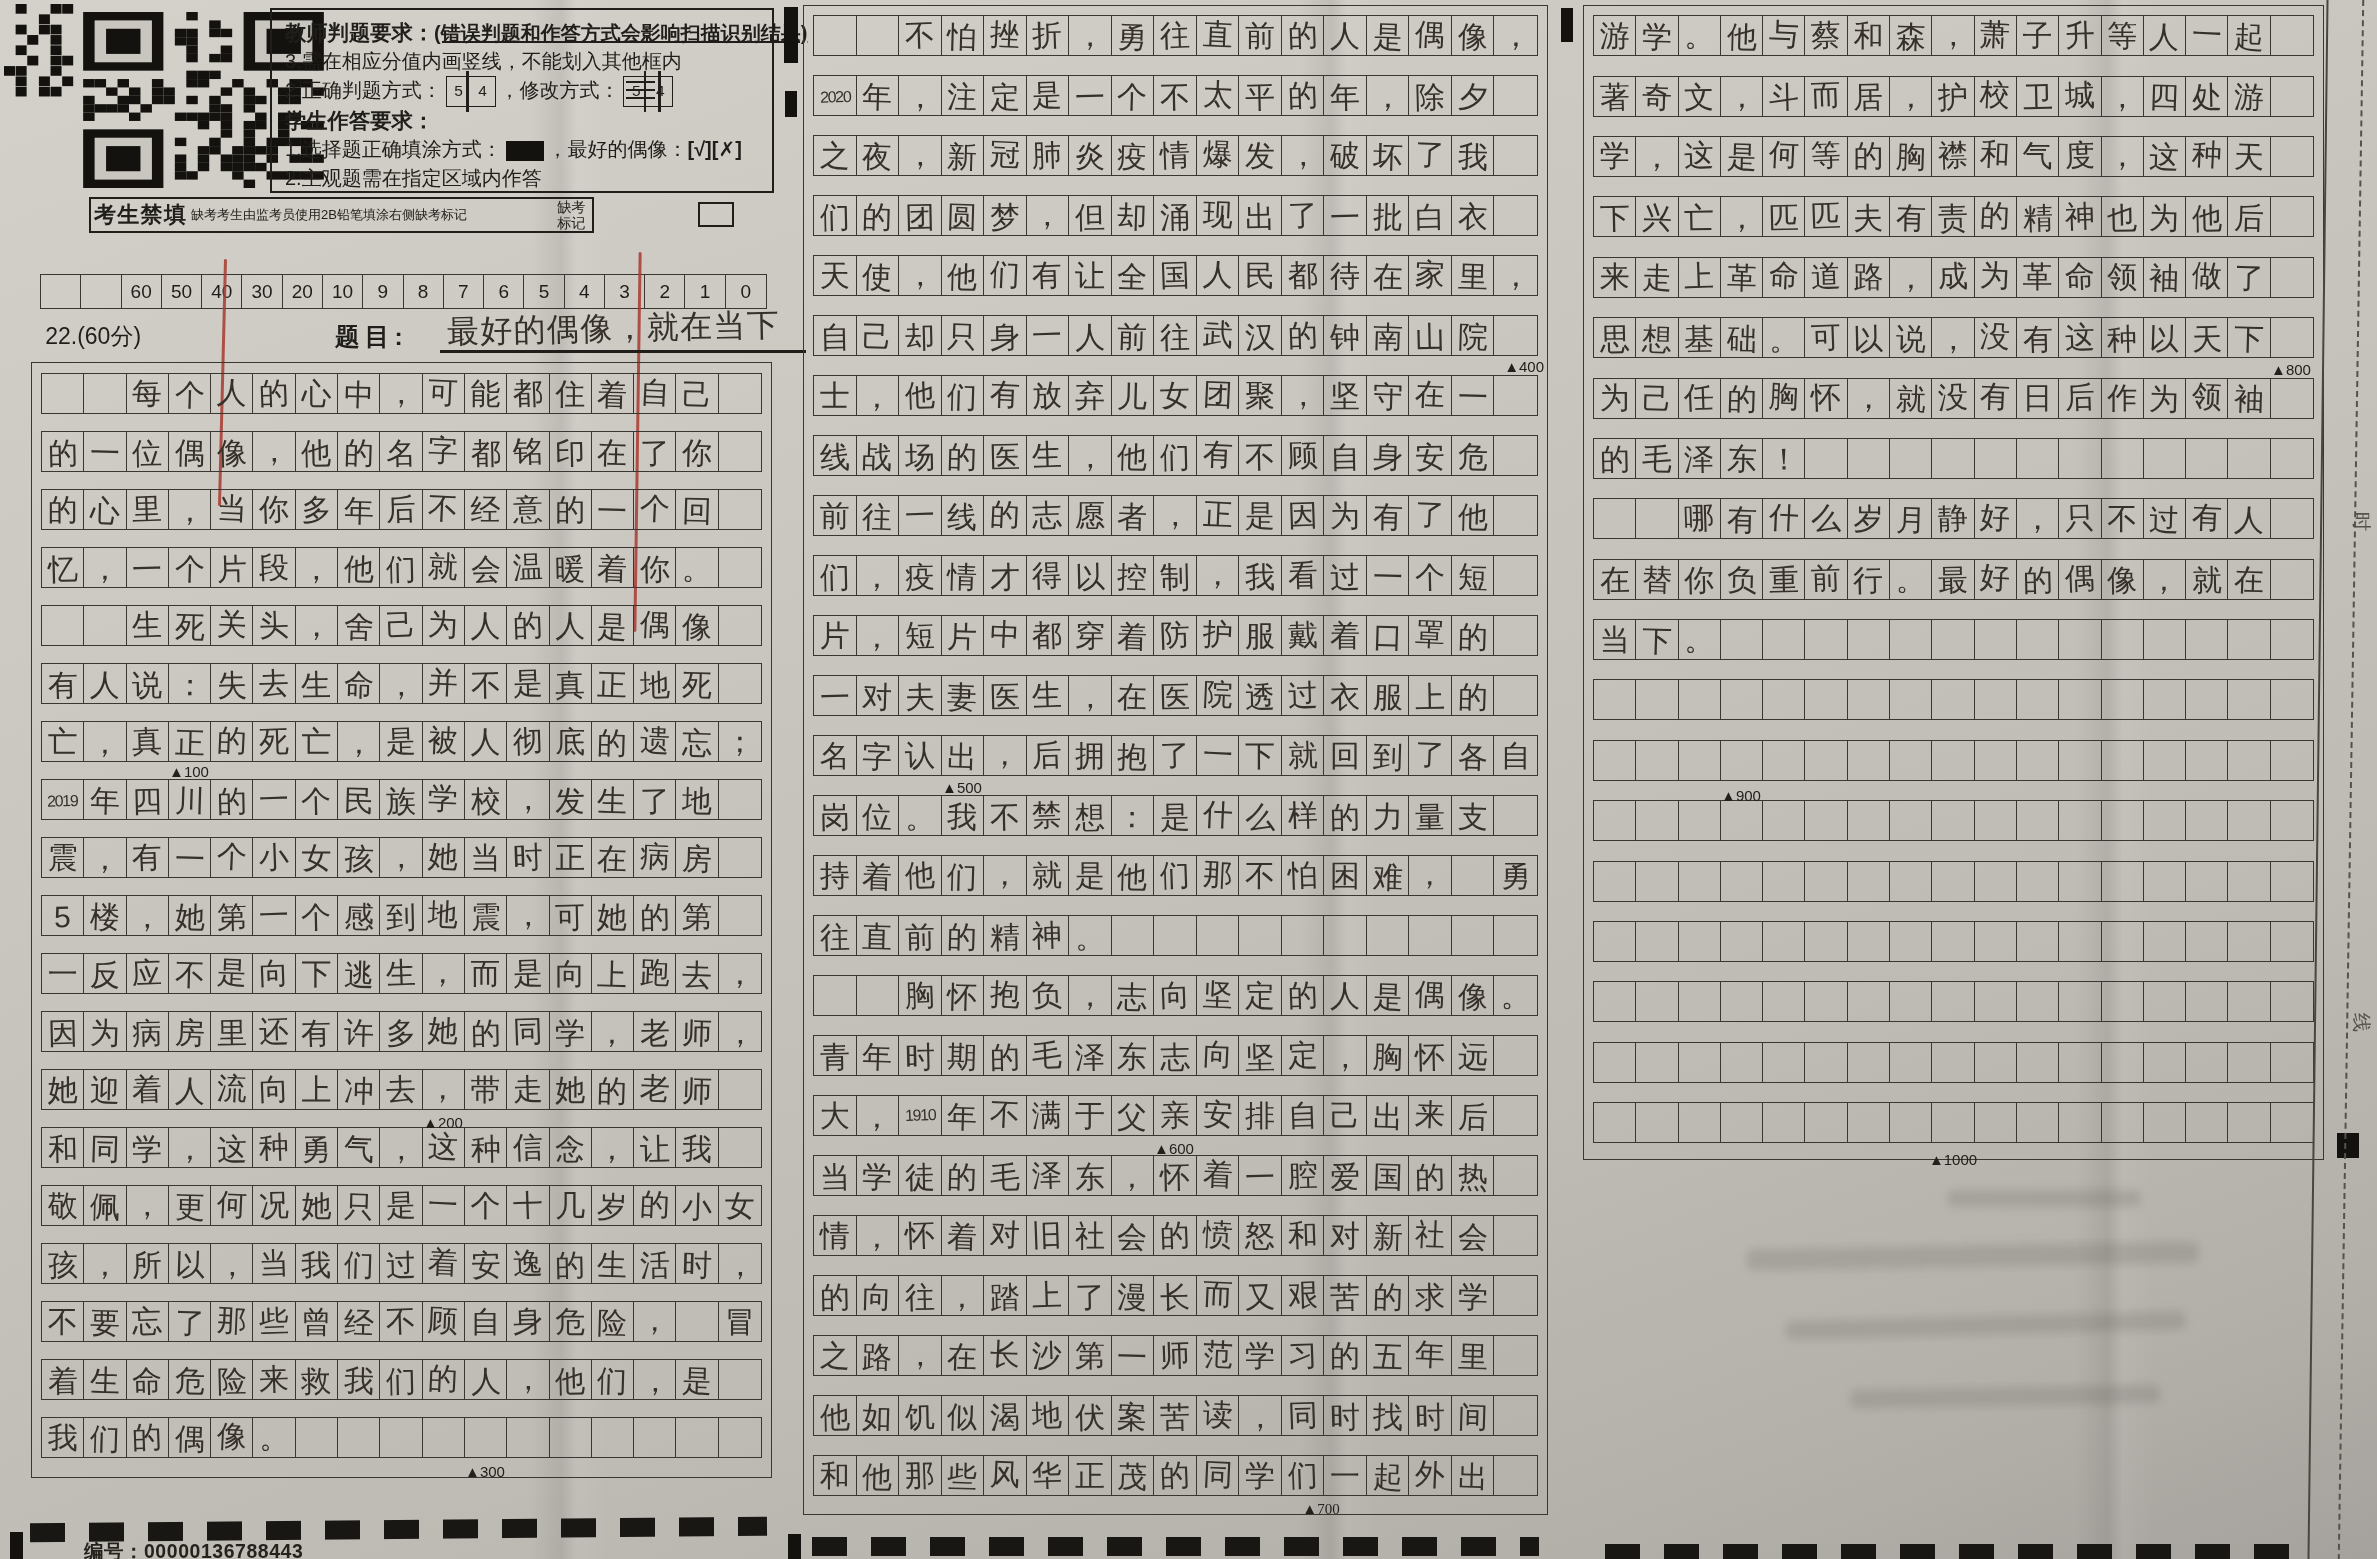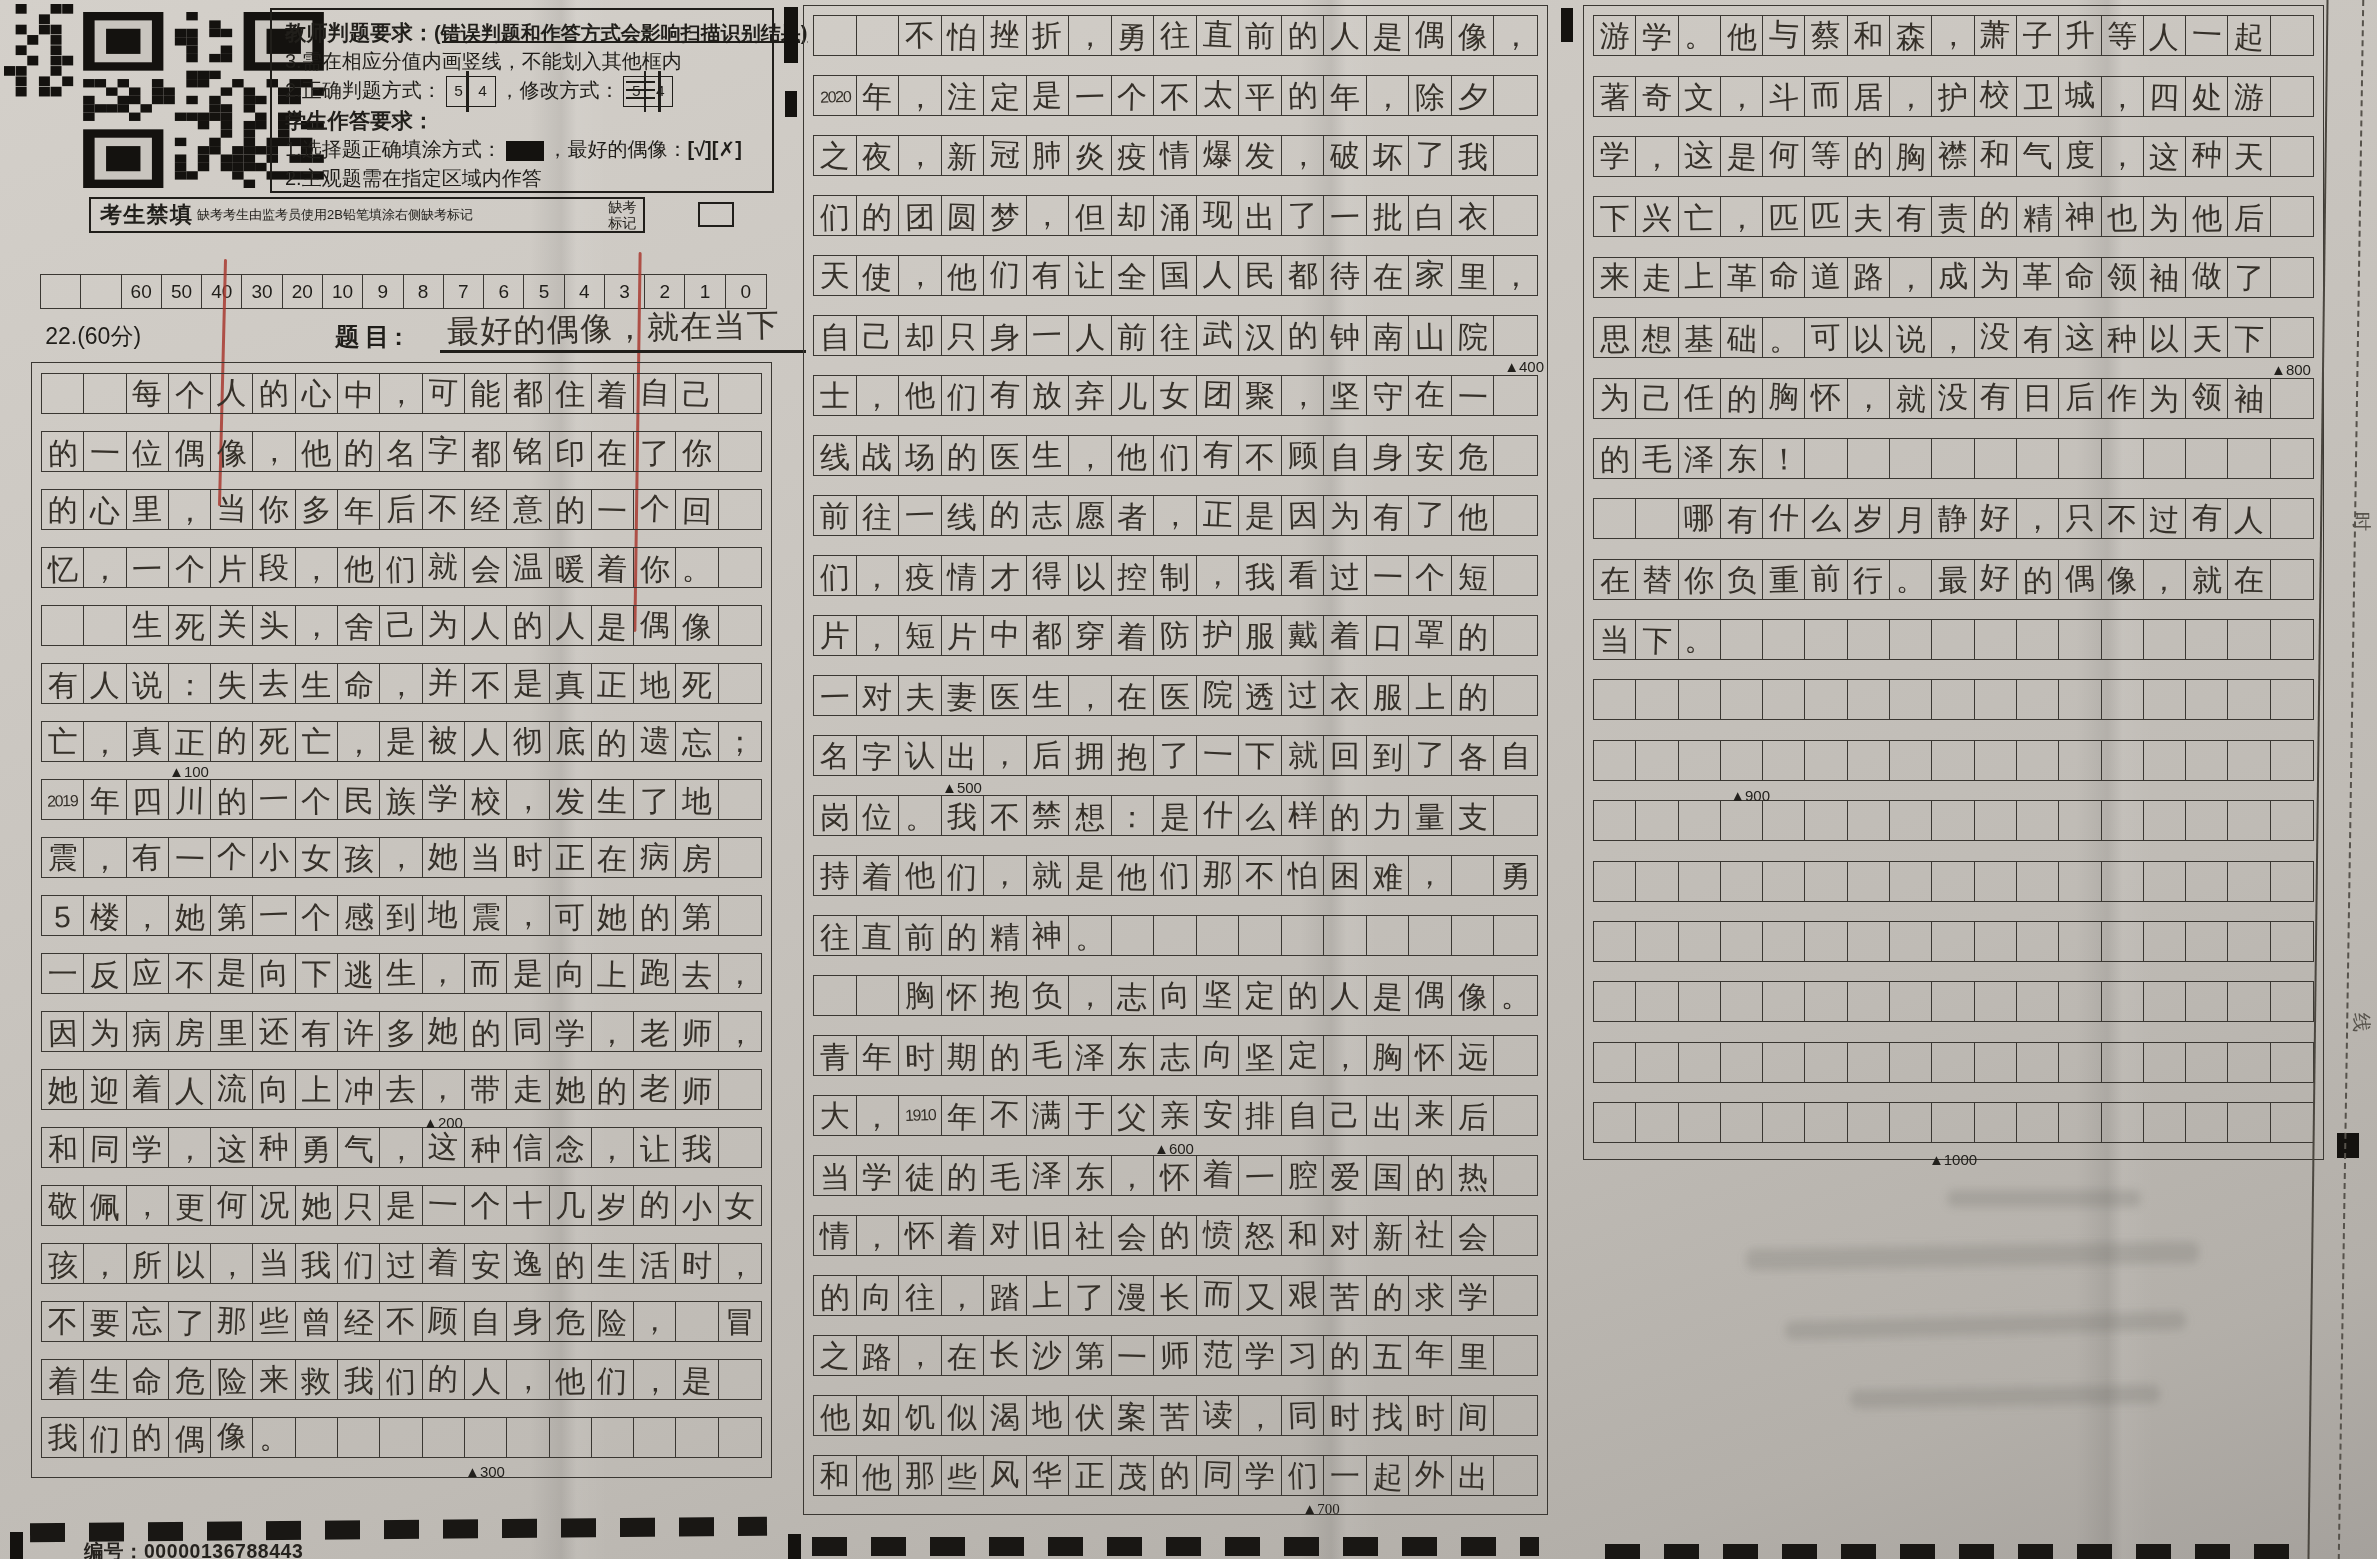--- a/index.html
+++ b/index.html
@@ -24,22 +24,22 @@
   .mini-cell{display:inline-block;position:relative;width:48px;height:28.5px;border:1.9px solid var(--print);
     vertical-align:middle;margin:0 3.9px;}
   .mini-cell .vline{position:absolute;top:-5.8px;bottom:-5.8px;left:19.4px;width:2.6px;background:var(--print);}
   .mini-cell .vline2{position:absolute;top:-5.8px;bottom:-5.8px;left:34px;width:2.6px;background:var(--print);}
   .mini-cell .digits{position:absolute;inset:0;display:flex;align-items:center;justify-content:space-around;
     font-size:15.5px;color:var(--print);}
   .mini-cell .strikes{position:absolute;left:1.3px;right:17px;top:3.9px;bottom:3.9px;
     background:repeating-linear-gradient(180deg,var(--print) 0 1.9px,transparent 1.9px 7.8px);}
   .fill-demo{display:inline-block;width:38px;height:19.4px;background:#14120f;vertical-align:middle;margin:0 3.9px;}
   .wrong-marks{font-weight:700;}
-  .forbid-bar{position:absolute;left:89px;top:197px;width:556px;height:36px;border:2.6px solid var(--print);
-    box-sizing:border-box;display:flex;align-items:center;padding:0 9px;color:var(--print);}
+  .forbid-bar{position:absolute;left:89px;top:197px;width:505px;height:36px;border:2.6px solid var(--print);
+    box-sizing:border-box;display:flex;align-items:center;padding:0 3px;color:var(--print);}
   .forbid-bold{font-weight:700;font-size:22px;letter-spacing:1.3px;}
   .forbid-rest{font-size:13px;margin-left:3.9px;}
   .absent-label{position:absolute;right:6.5px;top:1.3px;font-size:14.2px;line-height:15.5px;color:var(--print);text-align:left;}
   .absent-box{position:absolute;left:698px;top:202px;width:36px;height:24.6px;border:2.6px solid var(--print);box-sizing:border-box;}
   
   .score-bar{position:absolute;left:40px;top:274px;width:727px;height:35px;border:1.9px solid var(--line);
     box-sizing:border-box;display:grid;grid-template-columns:repeat(18,1fr);}
   .score-cell{border-right:1.6px solid var(--line);display:flex;align-items:center;justify-content:center;
     font-size:19px;color:var(--print);}
   .score-cell:last-child{border-right:none;}
@@ -3190,21 +3190,21 @@
         <div class="cell"></div>
         <div class="cell"></div>
         <div class="cell"></div>
         <div class="cell"></div>
         <div class="cell"></div>
         <div class="cell"></div>
         <div class="cell"></div>
         <div class="cell"></div>
       </div>
       <div class="wc-marker" style="left: 678px; top: 355px;">▲800</div>
-      <div class="wc-marker" style="left: 128px; top: 781px; text-align: right;">▲900</div>
+      <div class="wc-marker" style="left: 128px; top: 781px;">▲900</div>
       <div class="wc-marker" style="left: 340px; top: 1145px;">▲1000</div>
     </div>
 
   <div class="timing-strip" id="strip1"></div>
   <div class="timing-strip" id="strip2"></div>
   <div class="timing-strip" id="strip3"></div>
   <div class="serial">
     <span>编号：</span><span>00000136788443</span>
   </div>
 

